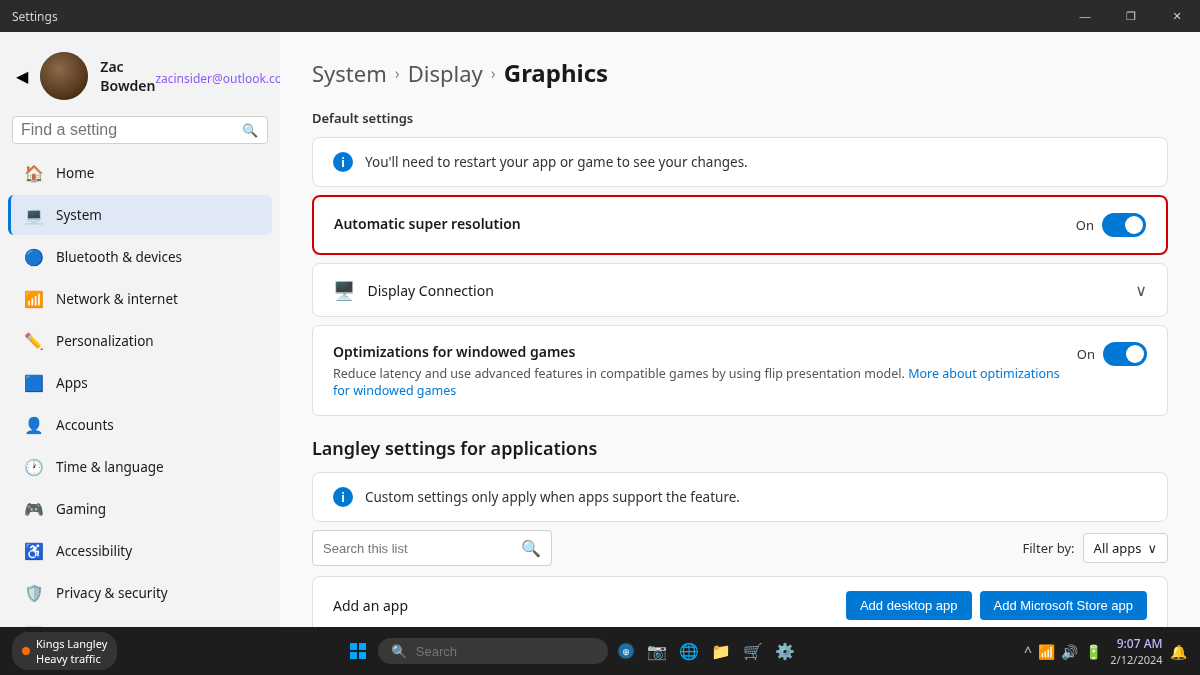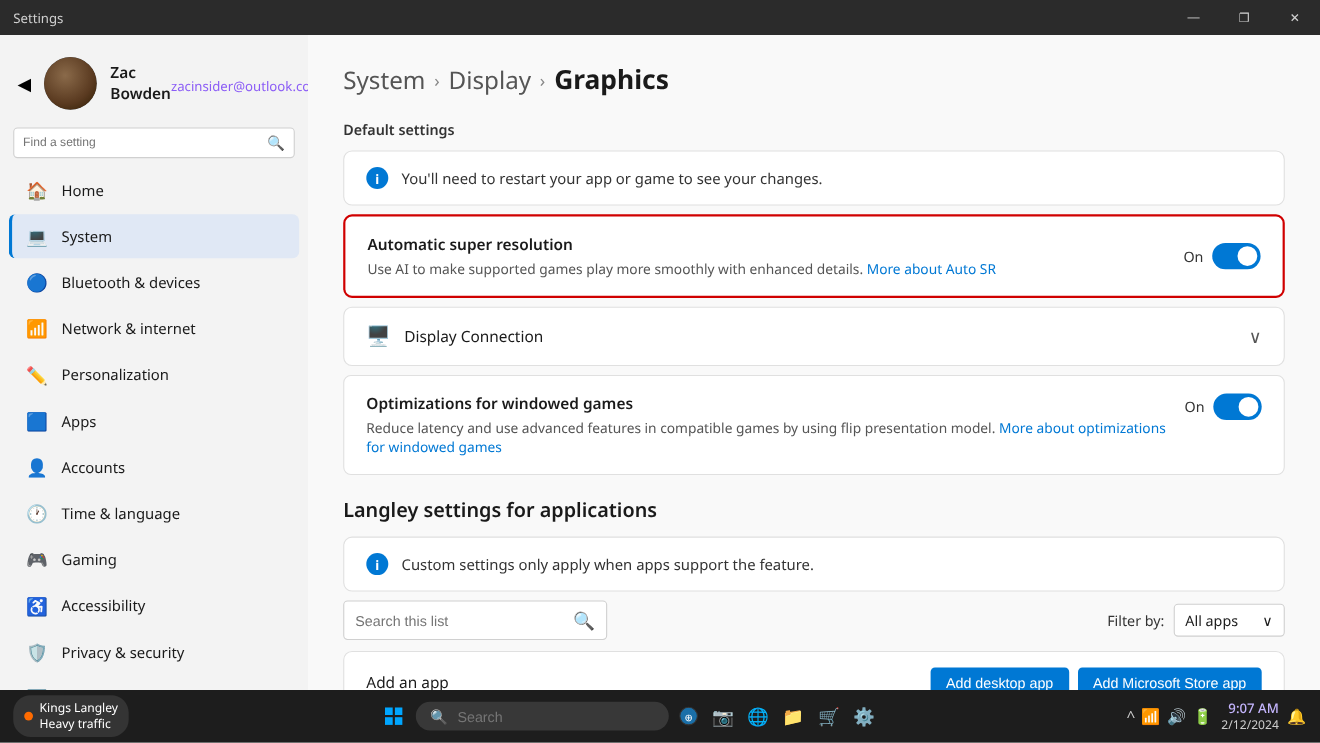--- a/index.html
+++ b/index.html
@@ -97,21 +97,21 @@
       align-items: center;
       background: #fff;
       border: 1px solid #d0d0d0;
       border-radius: 4px;
       padding: 4px 8px;
       gap: 6px;
     }
     .search-box input {
       border: none;
       outline: none;
-      font-size: 11px;
+      font-size: 16px;
       color: #1d4ed8;
       flex: 1;
       background: transparent;
     }
     .search-icon-small { color: #666; font-size: 13px; }
 
     
     .nav-item {
       display: flex;
       align-items: center;
@@ -308,21 +308,21 @@
       gap: 8px;
     }
     .filter-label { font-size: 13px; color: #333; }
     .filter-select {
       display: flex;
       align-items: center;
       background: #fff;
       border: 1px solid #d0d0d0;
       border-radius: 4px;
       padding: 5px 10px;
-      gap: 22px;
+      gap: 6px;
       font-size: 13px;
       color: #1a1a1a;
       cursor: pointer;
     }
 
     
     .add-app-card {
       background: #fff;
       border: 1px solid #e0e0e0;
       border-radius: 8px;
@@ -525,24 +525,20 @@
     <div class="section-heading">Default settings</div>
 
     <div class="info-card">
       <div class="info-icon">i</div>
       <span class="info-text">You'll need to restart your app or game to see your changes.</span>
     </div>
 
     <div class="highlighted-card">
       <div class="highlighted-card-text">
         <div class="card-title">Automatic super resolution</div>
-        <div class="card-desc">
-          <span>Use AI to make supported games play more smoothly with enhanced details.</span>
-          <a class="link">More about Auto SR</a>
-        </div>
       </div>
       <div class="toggle-group">
         <span class="toggle-label">On</span>
         <div class="toggle"></div>
       </div>
     </div>
 
     <div class="collapsible-card">
       <div class="collapsible-left">
         <span class="collapsible-icon">🖥️</span>

